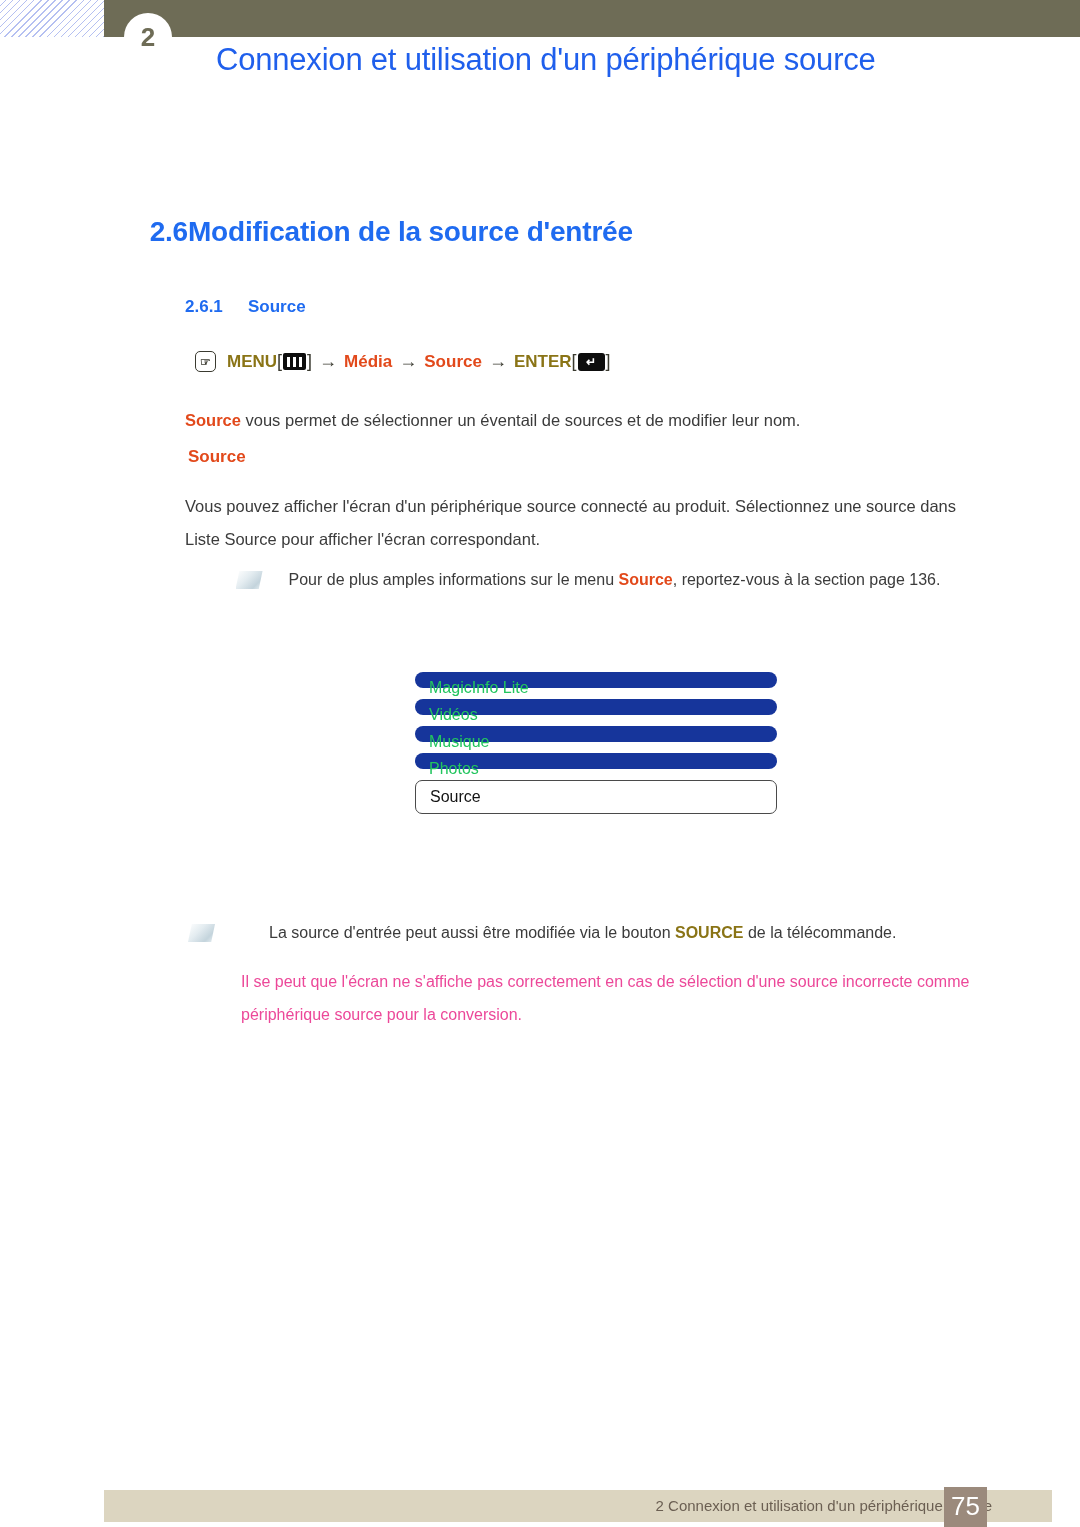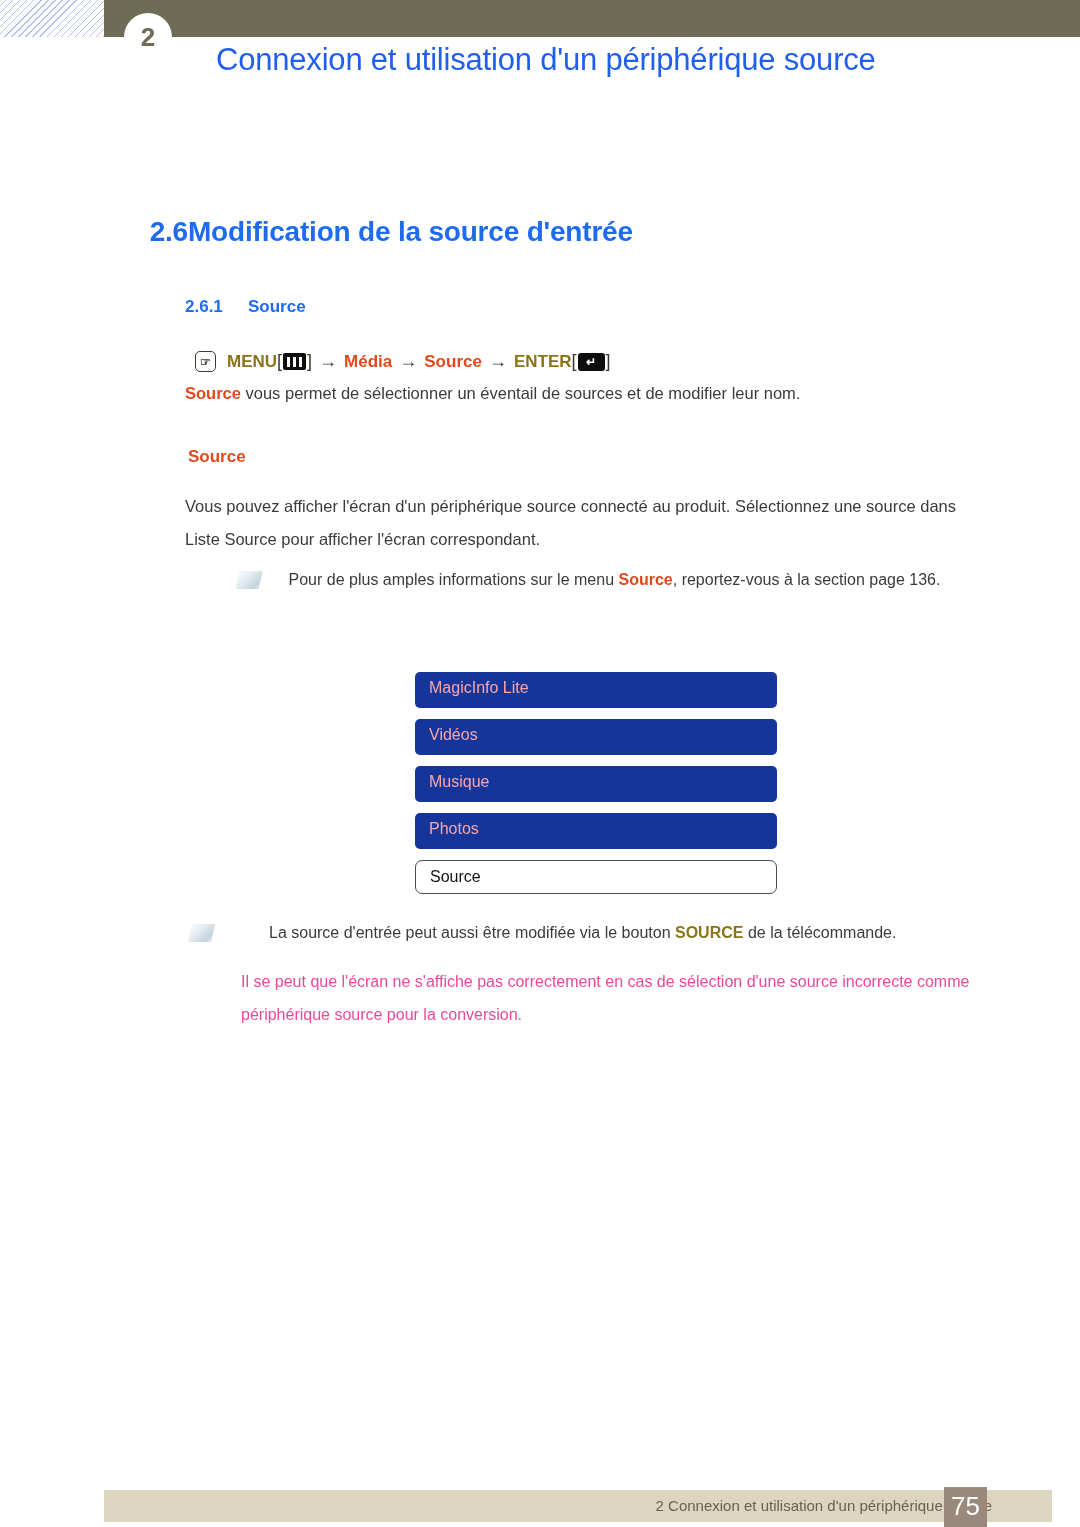--- a/index.html
+++ b/index.html
@@ -125,21 +125,21 @@
     line-height: 1;
   }
 
   
   .body-text {
     position: absolute;
     color: #3b3b3b;
     font-size: 16.5px;
     line-height: 33px;
   }
-  .intro { left: 185px; top: 377px; width: 790px; }
+  .intro { left: 185px; top: 404px; width: 790px; }
   .sub-lead {
     position: absolute;
     left: 188px; top: 447px;
     color: #e2491b;
     font-size: 17px;
     font-weight: bold;
   }
   .para1 { left: 185px; top: 490px; width: 800px; }
 
   
@@ -175,24 +175,24 @@
   .kw-orange-b { color: #e2491b; font-weight: bold; }
   .kw-olive-b  { color: #8a7416; font-weight: bold; }
 
   
   .osd {
     position: absolute;
     left: 415px; top: 672px;
     width: 362px;
   }
   .osd-item {
-    height: 36px;
-    border-radius: 5px;
+    height: 16px;
+    border-radius: 11px;
     background: #16359b;
-    color: #fca5a5;
+    color: #22c55e;
     font-size: 16px;
     line-height: 32px;
     padding-left: 14px;
     margin-bottom: 11px;
   }
   .osd-item.selected {
     background: #ffffff;
     color: #131313;
     border: 1.6px solid #4a4a4a;
     border-radius: 7px;

